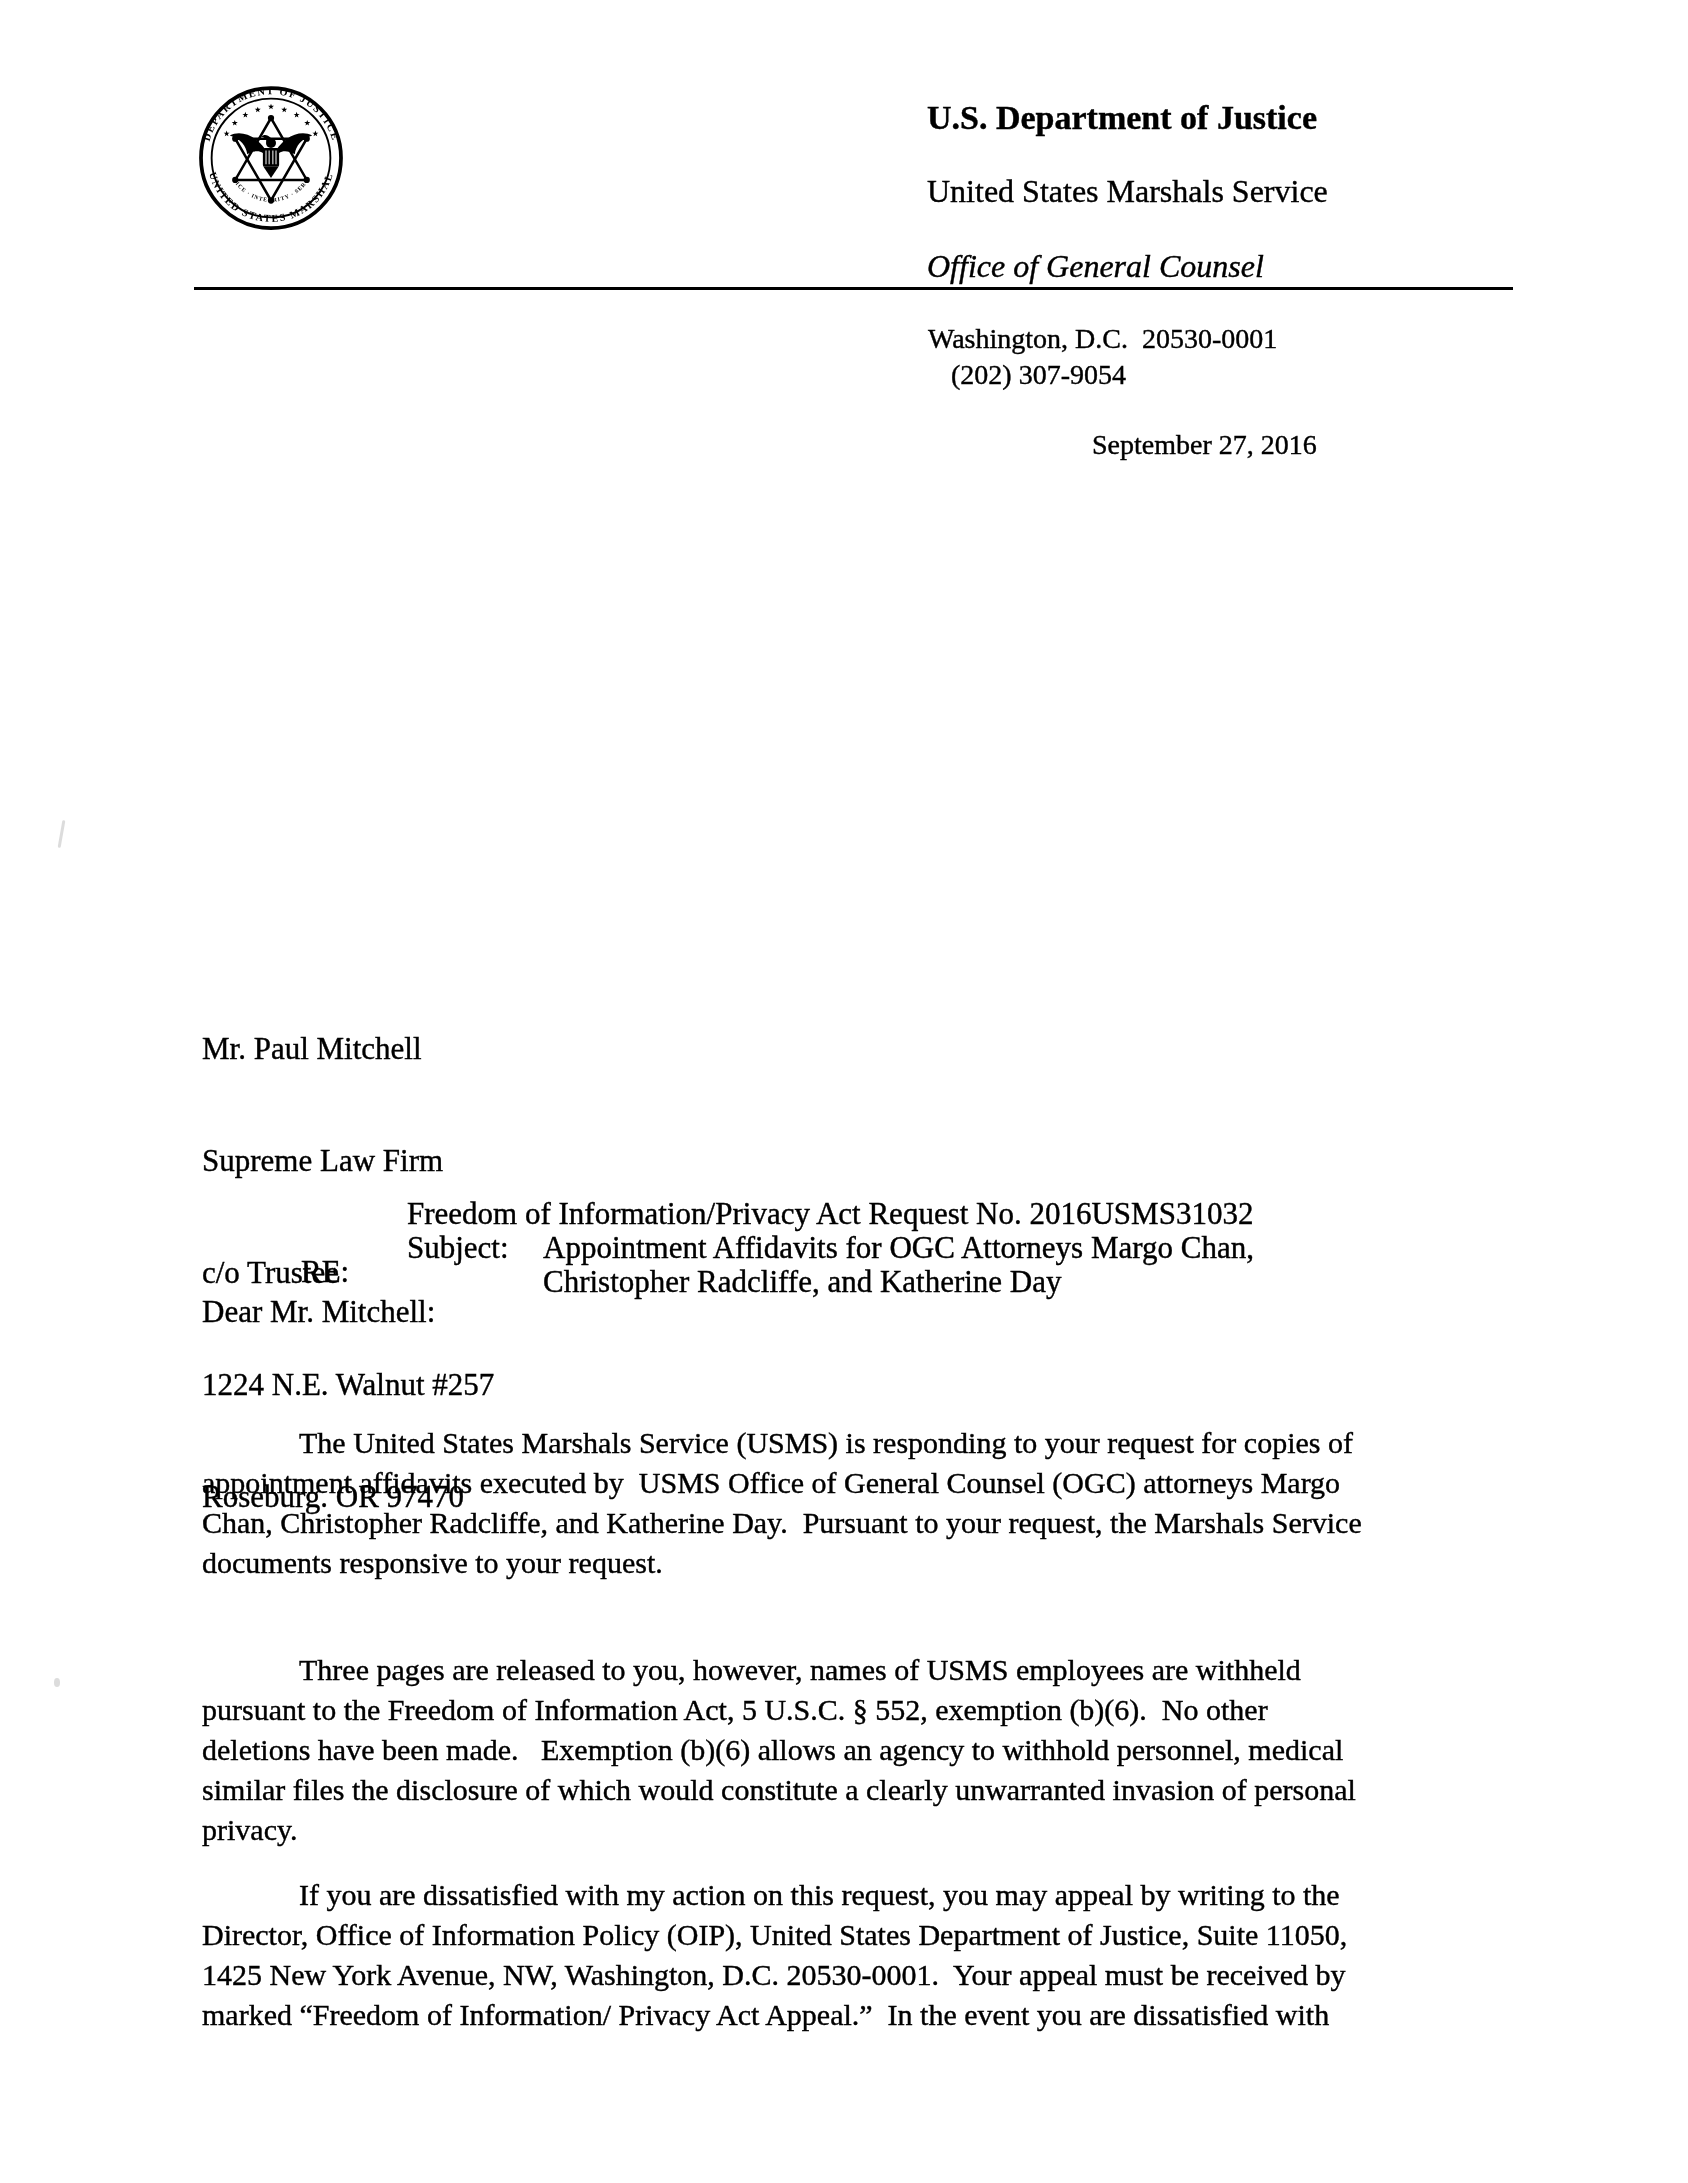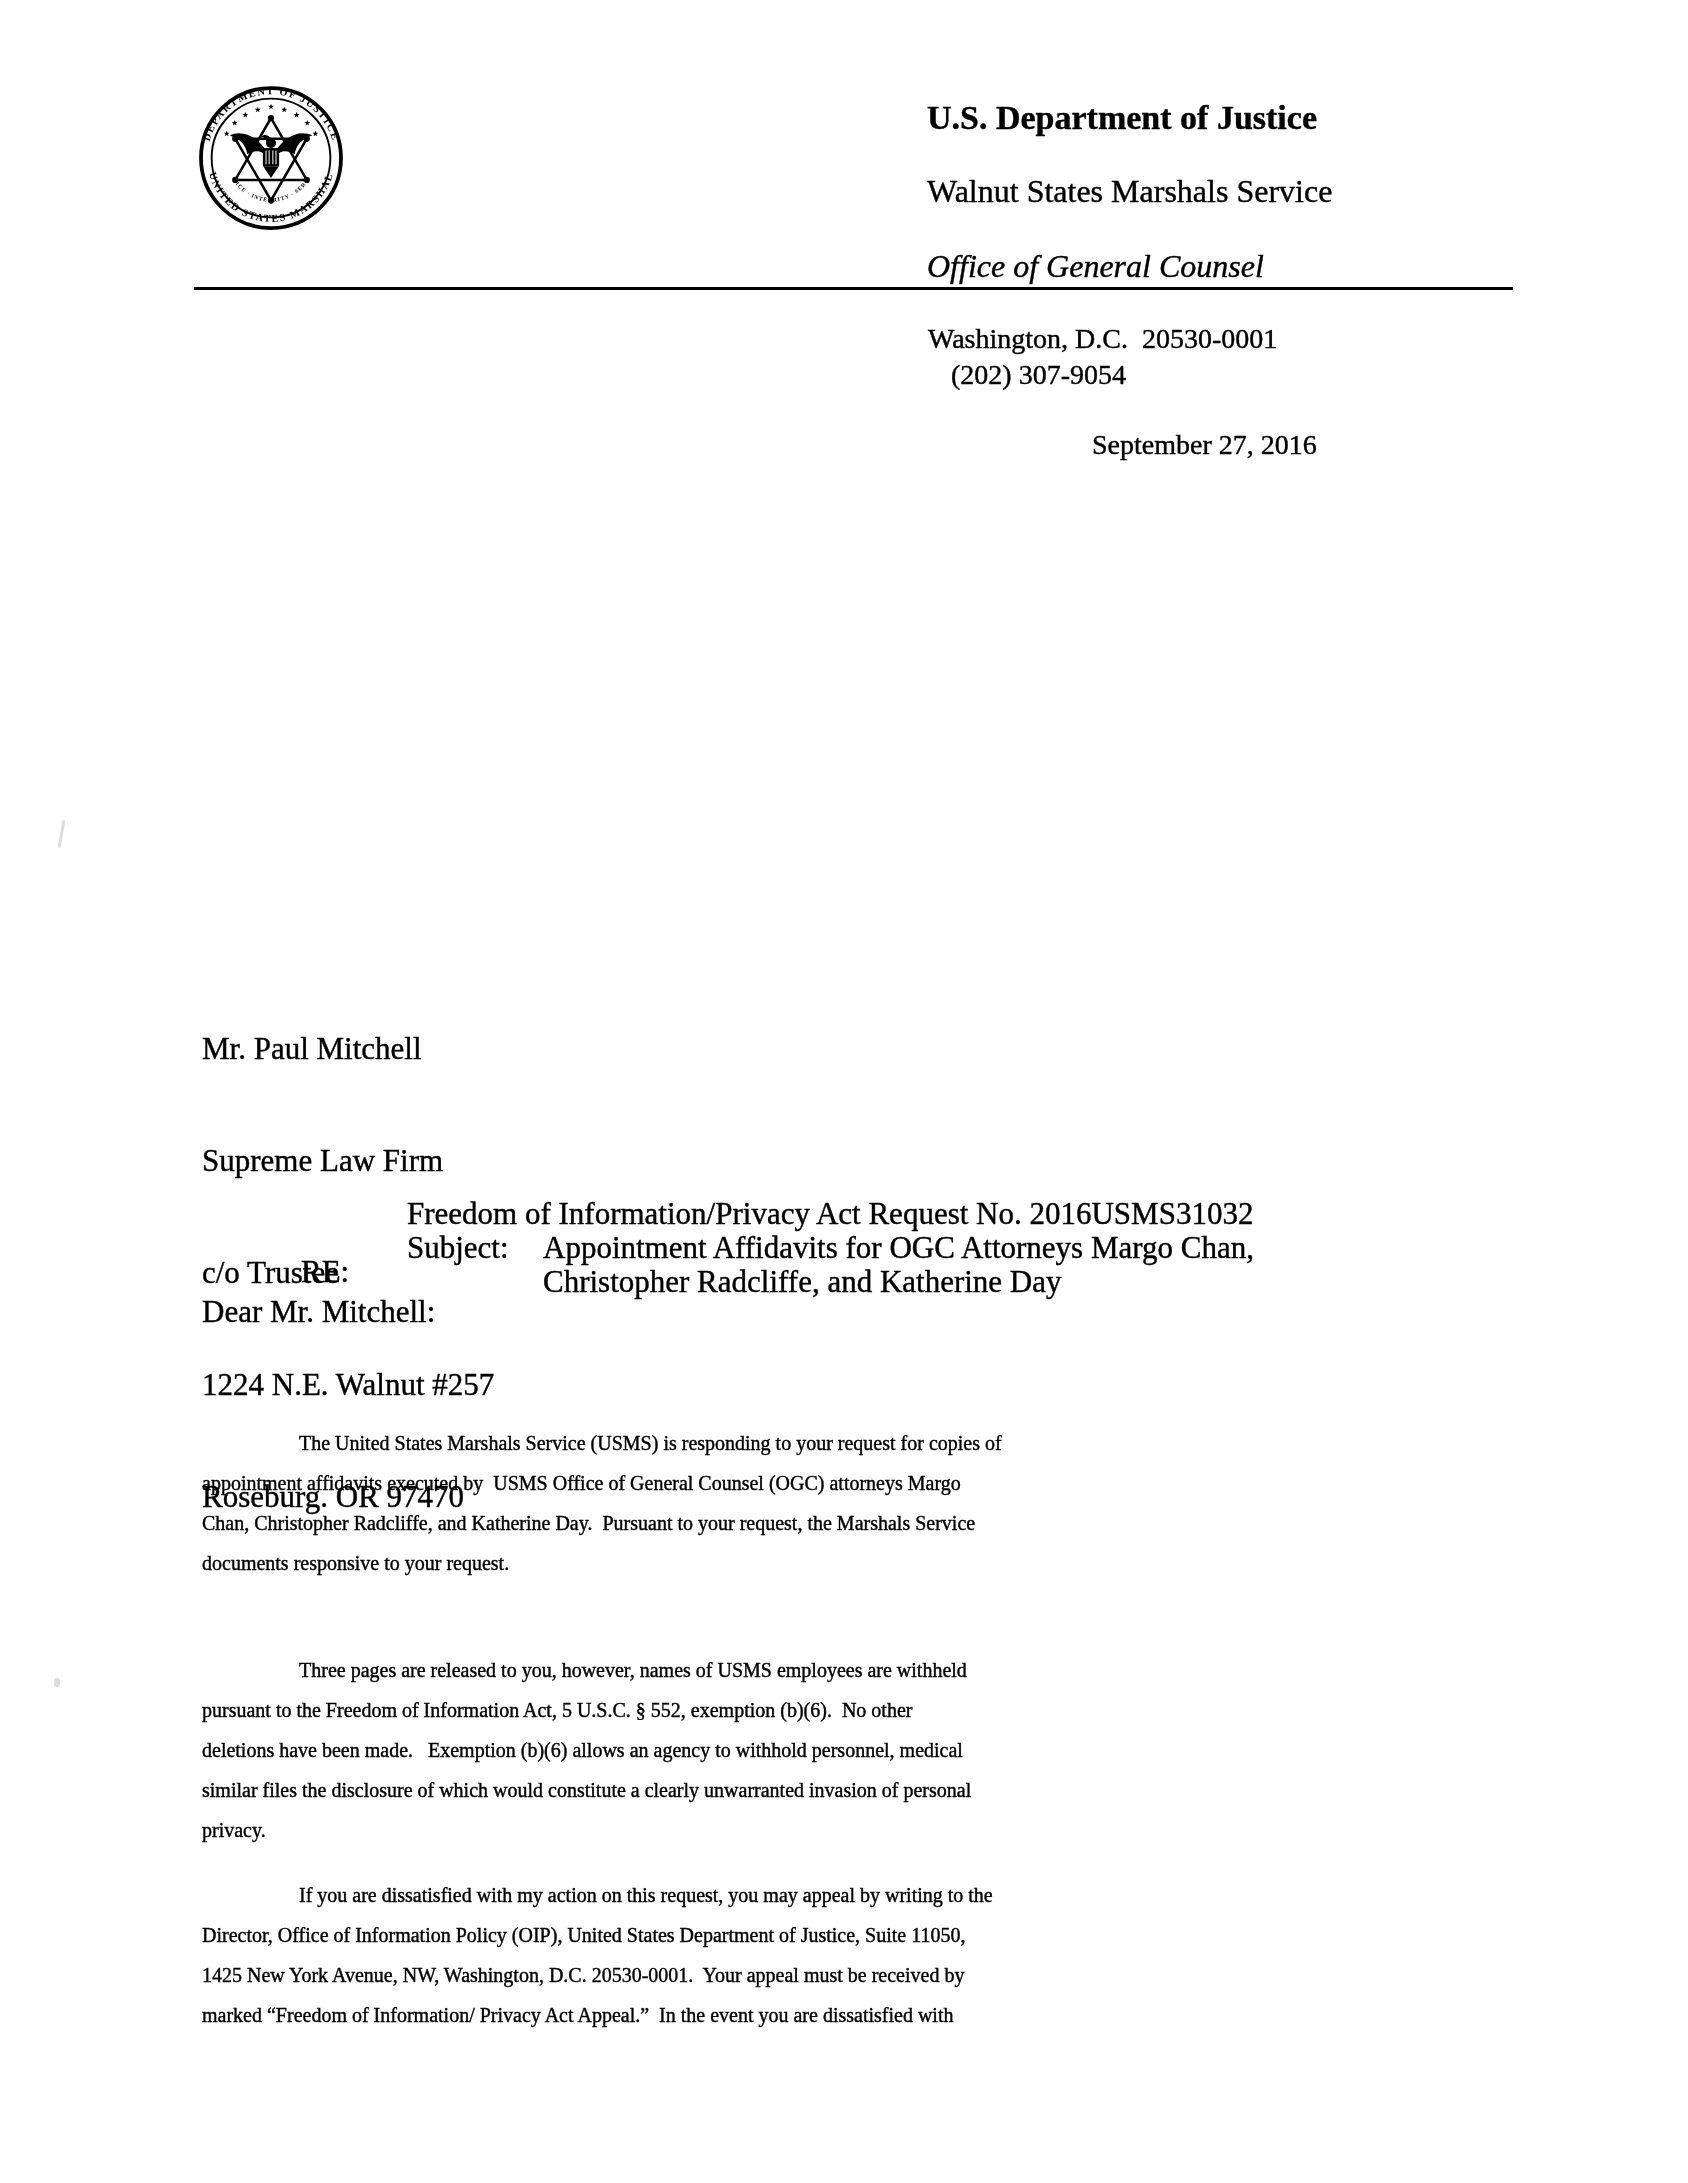--- a/index.html
+++ b/index.html
@@ -33,21 +33,21 @@
   .ref        { font-size: 31px; }
   .ref-label     { left: 301px; top: 1254px; }
   .ref-request   { left: 407px; top: 1196px; }
   .ref-sublabel  { left: 407px; top: 1230px; text-align: center; }
   .ref-subline1  { left: 543px; top: 1230px; }
   .ref-subline2  { left: 543px; top: 1264px; }
 
   .salutation { left: 202px; top: 1272px; font-size: 31px; margin-top: 22px; }
 
   
-  .para { position: absolute; left: 202px; width: 1324px; font-size: 20px; }
+  .para { position: absolute; left: 202px; width: 1324px; font-size: 30px; }
   .p1 { top: 1423px; }
   .p2 { top: 1650px; }
   .p3 { top: 1875px; }
   .bl { line-height: 40px; white-space: pre; }
   .indent { padding-left: 97px; }
 
   
   .sealtxt   { font-family: "Liberation Serif", serif; font-size: 16.5px; font-weight: bold; letter-spacing: 2.5px; fill: #000; }
   .sealmotto { font-family: "Liberation Serif", serif; font-size: 9px;  font-weight: bold; letter-spacing: 1.5px; fill: #000; }
 
@@ -102,21 +102,21 @@
       <path d="M122,118 C138,86 166,74 186,84 C168,90 160,100 158,114 C144,106 132,108 126,120 Z"></path>
       <circle cx="120" cy="96" r="8"></circle>
       <path d="M120,88 C114,82 108,82 105,86 C110,87 113,91 113,95 Z"></path>
       <rect x="107" y="104" width="26" height="30" rx="3"></rect>
       <path d="M108,134 L132,134 L120,152 Z"></path>
       <path d="M112,108 L112,130 M117,108 L117,130 M123,108 L123,130 M128,108 L128,130" stroke="#fff" stroke-width="1.6"></path>
     </g>
   </svg>
 
   <div class="abs txt agency">U.S. Department of Justice</div>
-  <div class="abs txt service">Walnut States Marshals Service</div>
+  <div class="abs txt service">United States Marshals Service</div>
   <div class="abs txt office">Office of General Counsel</div>
   <div class="rule"></div>
   <div class="abs txt cityline">Washington, D.C.  20530-0001</div>
   <div class="abs txt phoneline">(202) 307-9054</div>
 
   <div class="abs txt dateline">September 27, 2016</div>
 
   <div class="abs txt recipient">
     <div class="rl">Mr. Paul Mitchell</div>
     <div class="rl">Supreme Law Firm</div>

